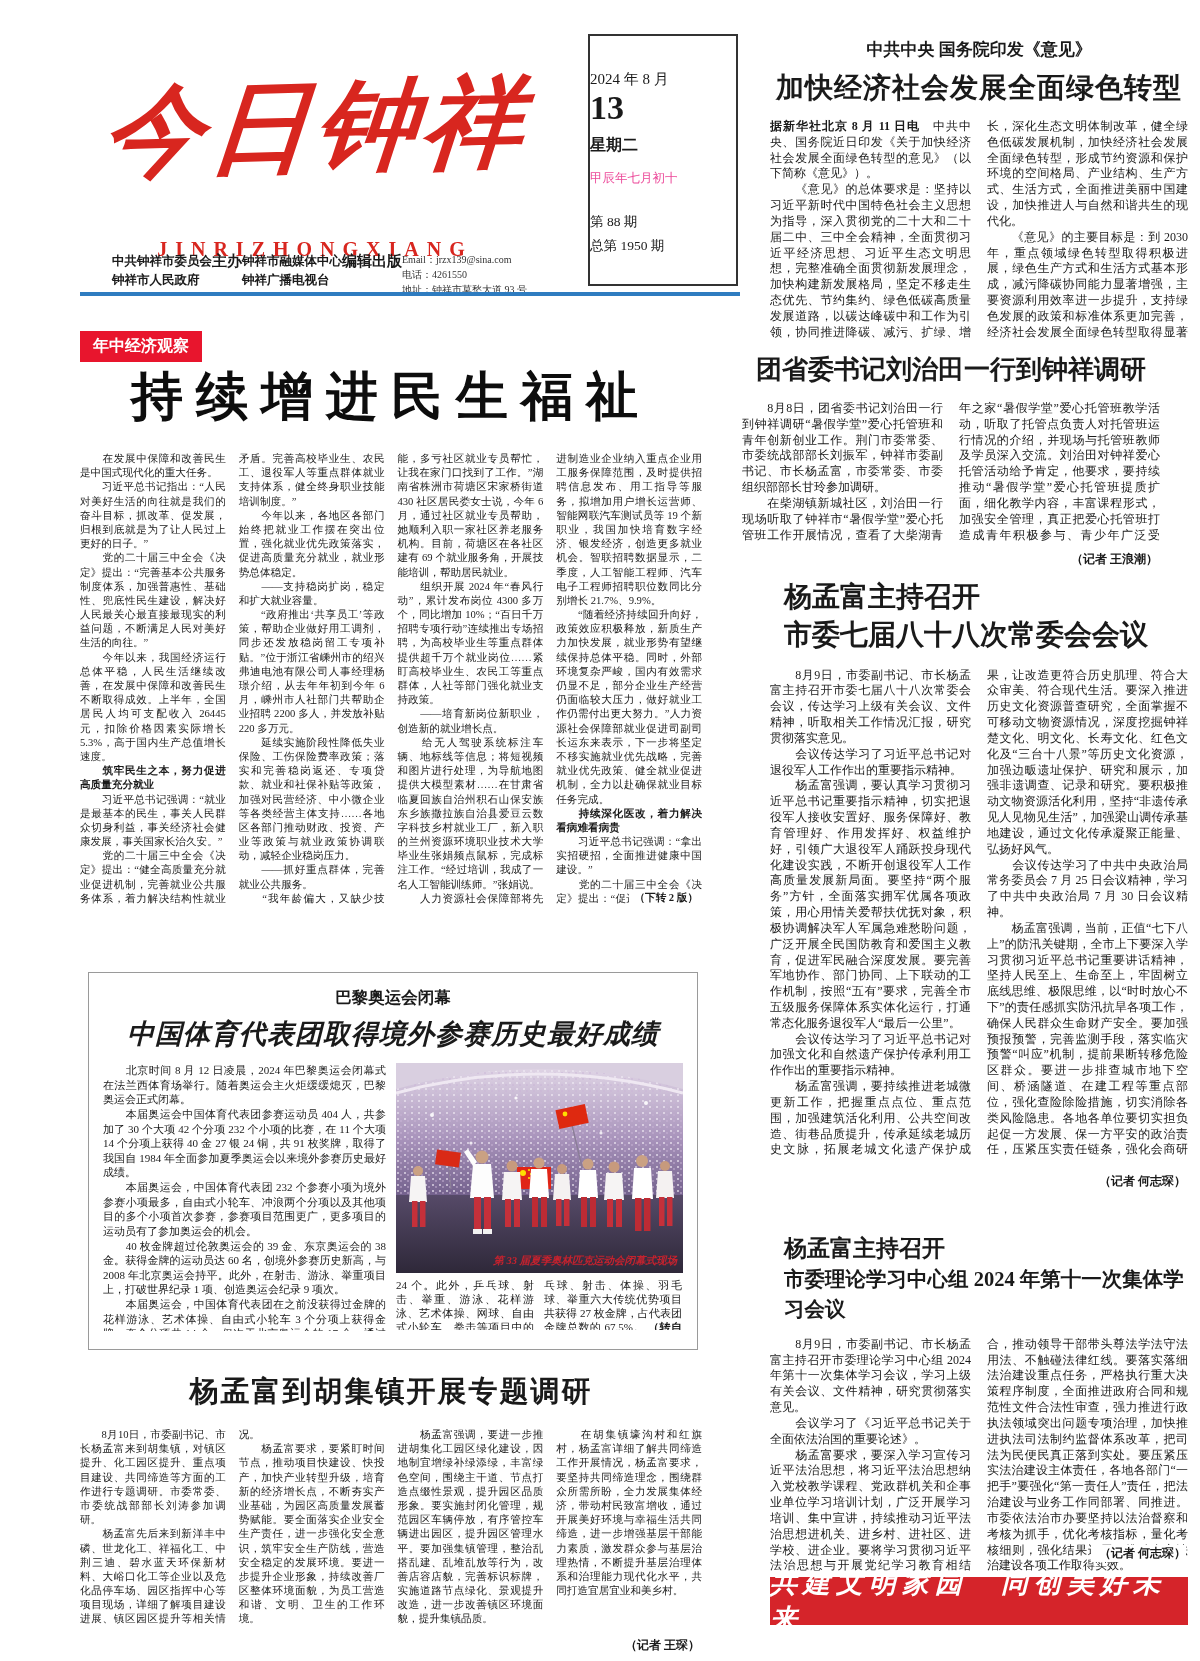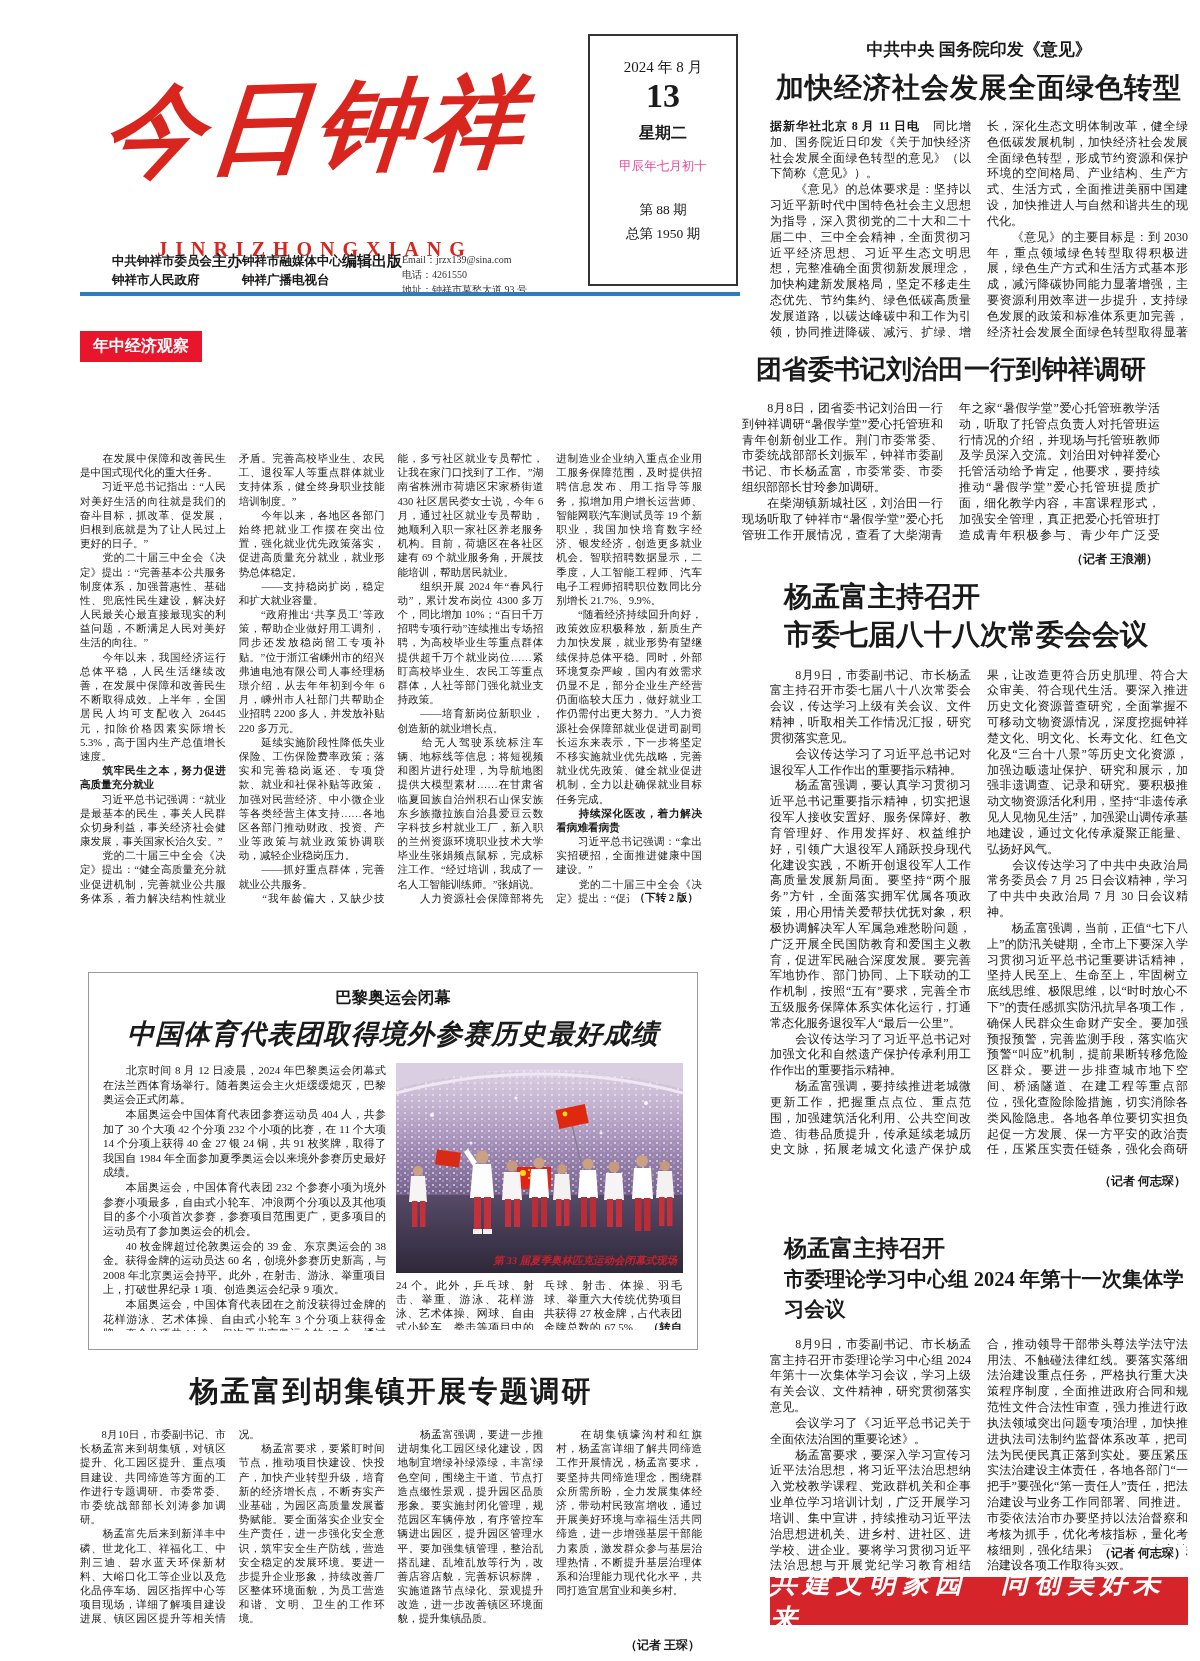--- a/index.html
+++ b/index.html
@@ -15,21 +15,21 @@
      font-size:100px;font-weight:bold;line-height:1.6;letter-spacing:6px;
      transform:skewX(-6deg) rotate(-1.5deg);font-style:italic;text-align:center;}
   #masthead-sub{left:95px;top:238px;width:440px;text-align:center;color:#d8261f;
      font-weight:bold;font-size:20px;letter-spacing:8px;}
   #publisher{left:112px;top:252px;width:440px;display:flex;align-items:flex-start;top:250px;}
   #publisher{top:252px;}
   .pub-col{font-size:12.5px;font-weight:bold;line-height:1.55;white-space:pre-line;}
   .pub-label{font-size:15px;font-weight:bold;}
   #contact{font-size:10px;line-height:1.5;color:#333;font-weight:normal;}
   #dateline{left:588px;top:34px;width:150px;height:252px;border:2px solid #333;
-     box-sizing:border-box;text-align:center;padding-top:22px;}
+     box-sizing:border-box;padding-top:34px;}
   #dl-ym{font-size:15px;}
   #dl-day{font-size:34px;font-weight:bold;}
   #dl-week{font-size:16px;font-weight:bold;margin-top:8px;}
   #dl-lunar{font-size:12.5px;margin-top:14px;color:#ec4899;}
   #dl-issue{font-size:13.5px;margin-top:26px;}
   #dl-total{font-size:13.5px;margin-top:6px;}
   #blue-rule{left:80px;top:292px;width:660px;height:4px;background:#2e7cc0;}
 
   
   .r-body{column-count:2;column-gap:16px;font-size:12px;line-height:1.32;overflow:hidden;}
@@ -118,21 +118,21 @@
     <div id="dl-issue">第 88 期</div>
     <div id="dl-total">总第 1950 期</div>
   </div>
 
   <div class="abs" id="blue-rule"></div>
 
   <div class="abs" id="a-green">
     <div class="kicker">中共中央 国务院印发《意见》</div>
     <div class="headline">加快经济社会发展全面绿色转型</div>
     <div class="r-body just">
-      <p class="t"><b class="lead-b">据新华社北京 8 月 11 日电</b><span>　同比增加、国务院近日印发《关于加快经济社会发展全面绿色转型的意见》（以下简称《意见》）。</span></p>
+      <p class="t"><b class="lead-b">据新华社北京 8 月 11 日电</b><span>　中共中央、国务院近日印发《关于加快经济社会发展全面绿色转型的意见》（以下简称《意见》）。</span></p>
       <p class="t pre">　　《意见》的总体要求是：坚持以习近平新时代中国特色社会主义思想为指导，深入贯彻党的二十大和二十届二中、三中全会精神，全面贯彻习近平经济思想、习近平生态文明思想，完整准确全面贯彻新发展理念，加快构建新发展格局，坚定不移走生态优先、节约集约、绿色低碳高质量发展道路，以碳达峰碳中和工作为引领，协同推进降碳、减污、扩绿、增长，深化生态文明体制改革，健全绿色低碳发展机制，加快经济社会发展全面绿色转型，形成节约资源和保护环境的空间格局、产业结构、生产方式、生活方式，全面推进美丽中国建设，加快推进人与自然和谐共生的现代化。
 　　《意见》的主要目标是：到 2030 年，重点领域绿色转型取得积极进展，绿色生产方式和生活方式基本形成，减污降碳协同能力显著增强，主要资源利用效率进一步提升，支持绿色发展的政策和标准体系更加完善，经济社会发展全面绿色转型取得显著成效。到 2035 年，绿色低碳循环发展经济体系基本建立，绿色生产方式和生活方式广泛形成，减污降碳协同增效取得显著进展，主要资源利用效率达到国际先进水平，经济社会发展全面进入绿色低碳轨道，碳排放达峰后稳中有降，美丽中国目标基本实现。</p>
     </div>
   </div>
 
   <div class="abs" id="a-league">
     <div class="headline">团省委书记刘治田一行到钟祥调研</div>
     <div class="r-body just">
       <p class="t pre">　　8月8日，团省委书记刘治田一行到钟祥调研“暑假学堂”爱心托管班和青年创新创业工作。荆门市委常委、市委统战部部长刘振军，钟祥市委副书记、市长杨孟富，市委常委、市委组织部部长甘玲参加调研。
 　　在柴湖镇新城社区，刘治田一行现场听取了钟祥市“暑假学堂”爱心托管班工作开展情况，查看了大柴湖青年之家“暑假学堂”爱心托管班教学活动，听取了托管点负责人对托管班运行情况的介绍，并现场与托管班教师及学员深入交流。刘治田对钟祥爱心托管活动给予肯定，他要求，要持续推动“暑假学堂”爱心托管班提质扩面，细化教学内容，丰富课程形式，加强安全管理，真正把爱心托管班打造成青年积极参与、青少年广泛受益、社会充分认可的品牌项目和暖心工程。
@@ -171,20 +171,21 @@
 　　杨孟富要求，要深入学习宣传习近平法治思想，将习近平法治思想纳入党校教学课程、党政群机关和企事业单位学习培训计划，广泛开展学习培训、集中宣讲，持续推动习近平法治思想进机关、进乡村、进社区、进学校、进企业。要将学习贯彻习近平法治思想与开展党纪学习教育相结合，推动领导干部带头尊法学法守法用法、不触碰法律红线。要落实落细法治建设重点任务，严格执行重大决策程序制度，全面推进政府合同和规范性文件合法性审查，强力推进行政执法领域突出问题专项治理，加快推进执法司法制约监督体系改革，把司法为民便民真正落到实处。要压紧压实法治建设主体责任，各地各部门“一把手”要强化“第一责任人”责任，把法治建设与业务工作同部署、同推进。市委依法治市办要坚持以法治督察和考核为抓手，优化考核指标，量化考核细则，强化结果运用，推动全市法治建设各项工作取得实效。
 　　会议学习了《习近平总书记关于三农工作和乡村振兴战略的论述摘编》《党史学习教育工作条例》《中华人民共和国突发事件应对法》。
 　　会议还集中观看了密码教育警示片。</p>
     </div>
     <div class="byline">（记者 何志琛）</div>
   </div>
 
   <div class="abs" id="banner">共建文明家园　同创美好未来</div>
 
   <div class="abs sans" id="tag">年中经济观察</div>
+  <div class="abs sans" id="main-headline">持续增进民生福祉</div>
   <div class="abs just" id="main-body">
     <p class="t pre">　　在发展中保障和改善民生是中国式现代化的重大任务。
 　　习近平总书记指出：“人民对美好生活的向往就是我们的奋斗目标，抓改革、促发展，归根到底就是为了让人民过上更好的日子。”
 　　党的二十届三中全会《决定》提出：“完善基本公共服务制度体系，加强普惠性、基础性、兜底性民生建设，解决好人民最关心最直接最现实的利益问题，不断满足人民对美好生活的向往。”
 　　今年以来，我国经济运行总体平稳，人民生活继续改善，在发展中保障和改善民生不断取得成效。上半年，全国居民人均可支配收入 26445 元，扣除价格因素实际增长 5.3%，高于国内生产总值增长速度。</p>
     <p class="sub pre">　　筑牢民生之本，努力促进高质量充分就业</p>
     <p class="t pre">　　习近平总书记强调：“就业是最基本的民生，事关人民群众切身利益，事关经济社会健康发展，事关国家长治久安。”
 　　党的二十届三中全会《决定》提出：“健全高质量充分就业促进机制，完善就业公共服务体系，着力解决结构性就业矛盾。完善高校毕业生、农民工、退役军人等重点群体就业支持体系，健全终身职业技能培训制度。”
 　　今年以来，各地区各部门始终把就业工作摆在突出位置，强化就业优先政策落实，促进高质量充分就业，就业形势总体稳定。
 　　——支持稳岗扩岗，稳定和扩大就业容量。

